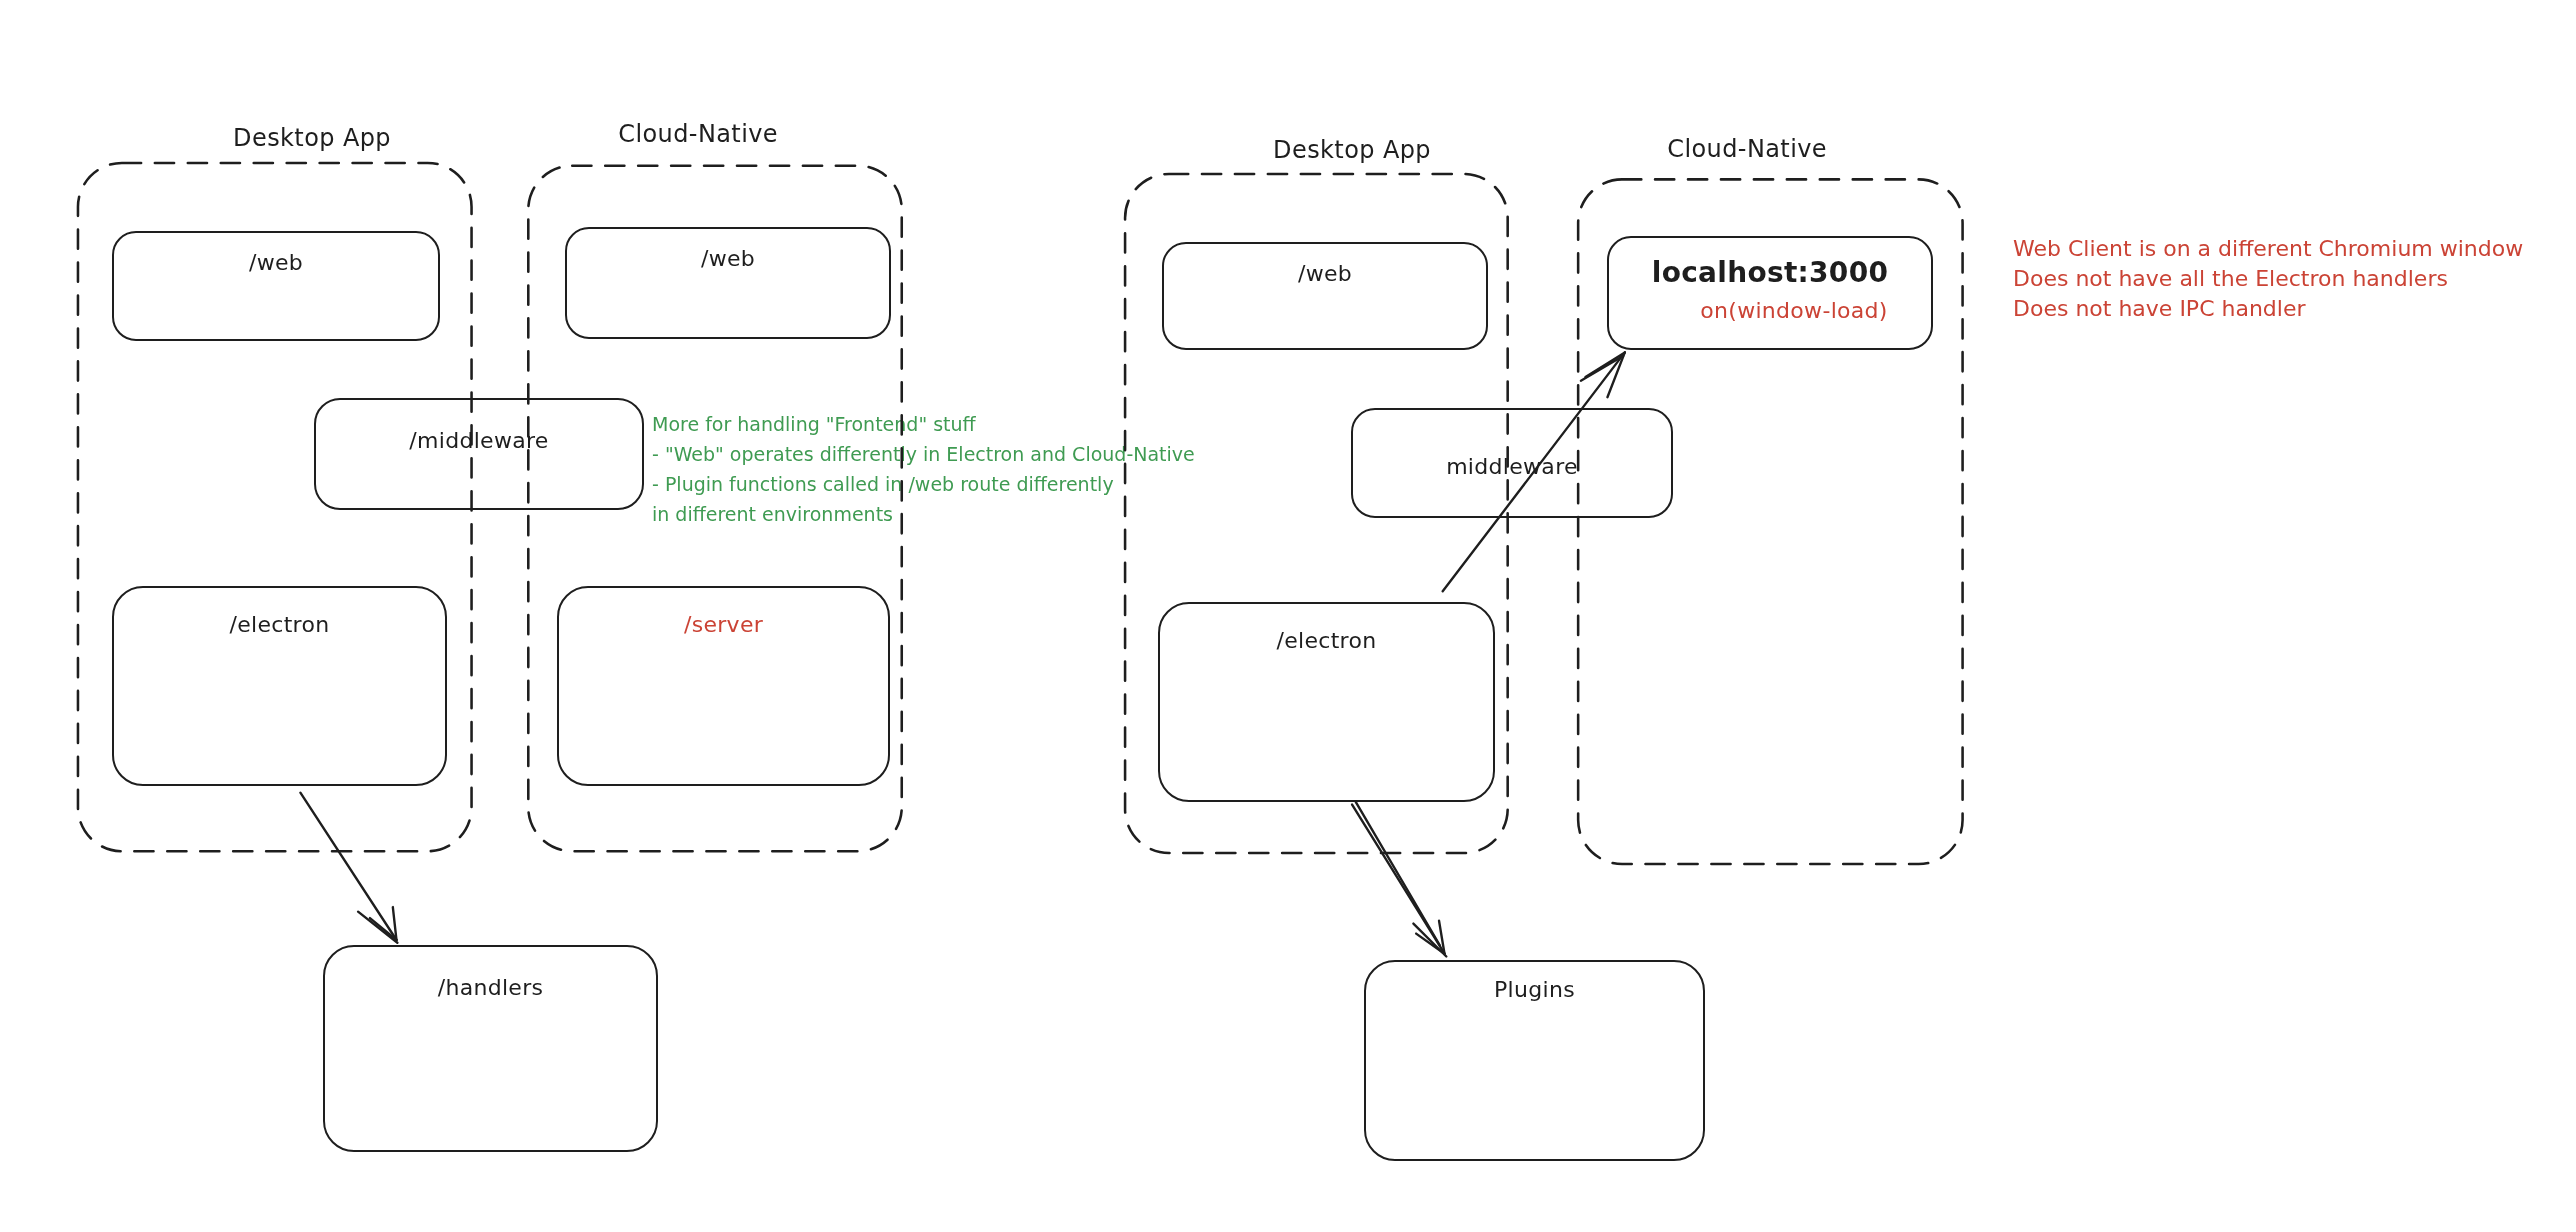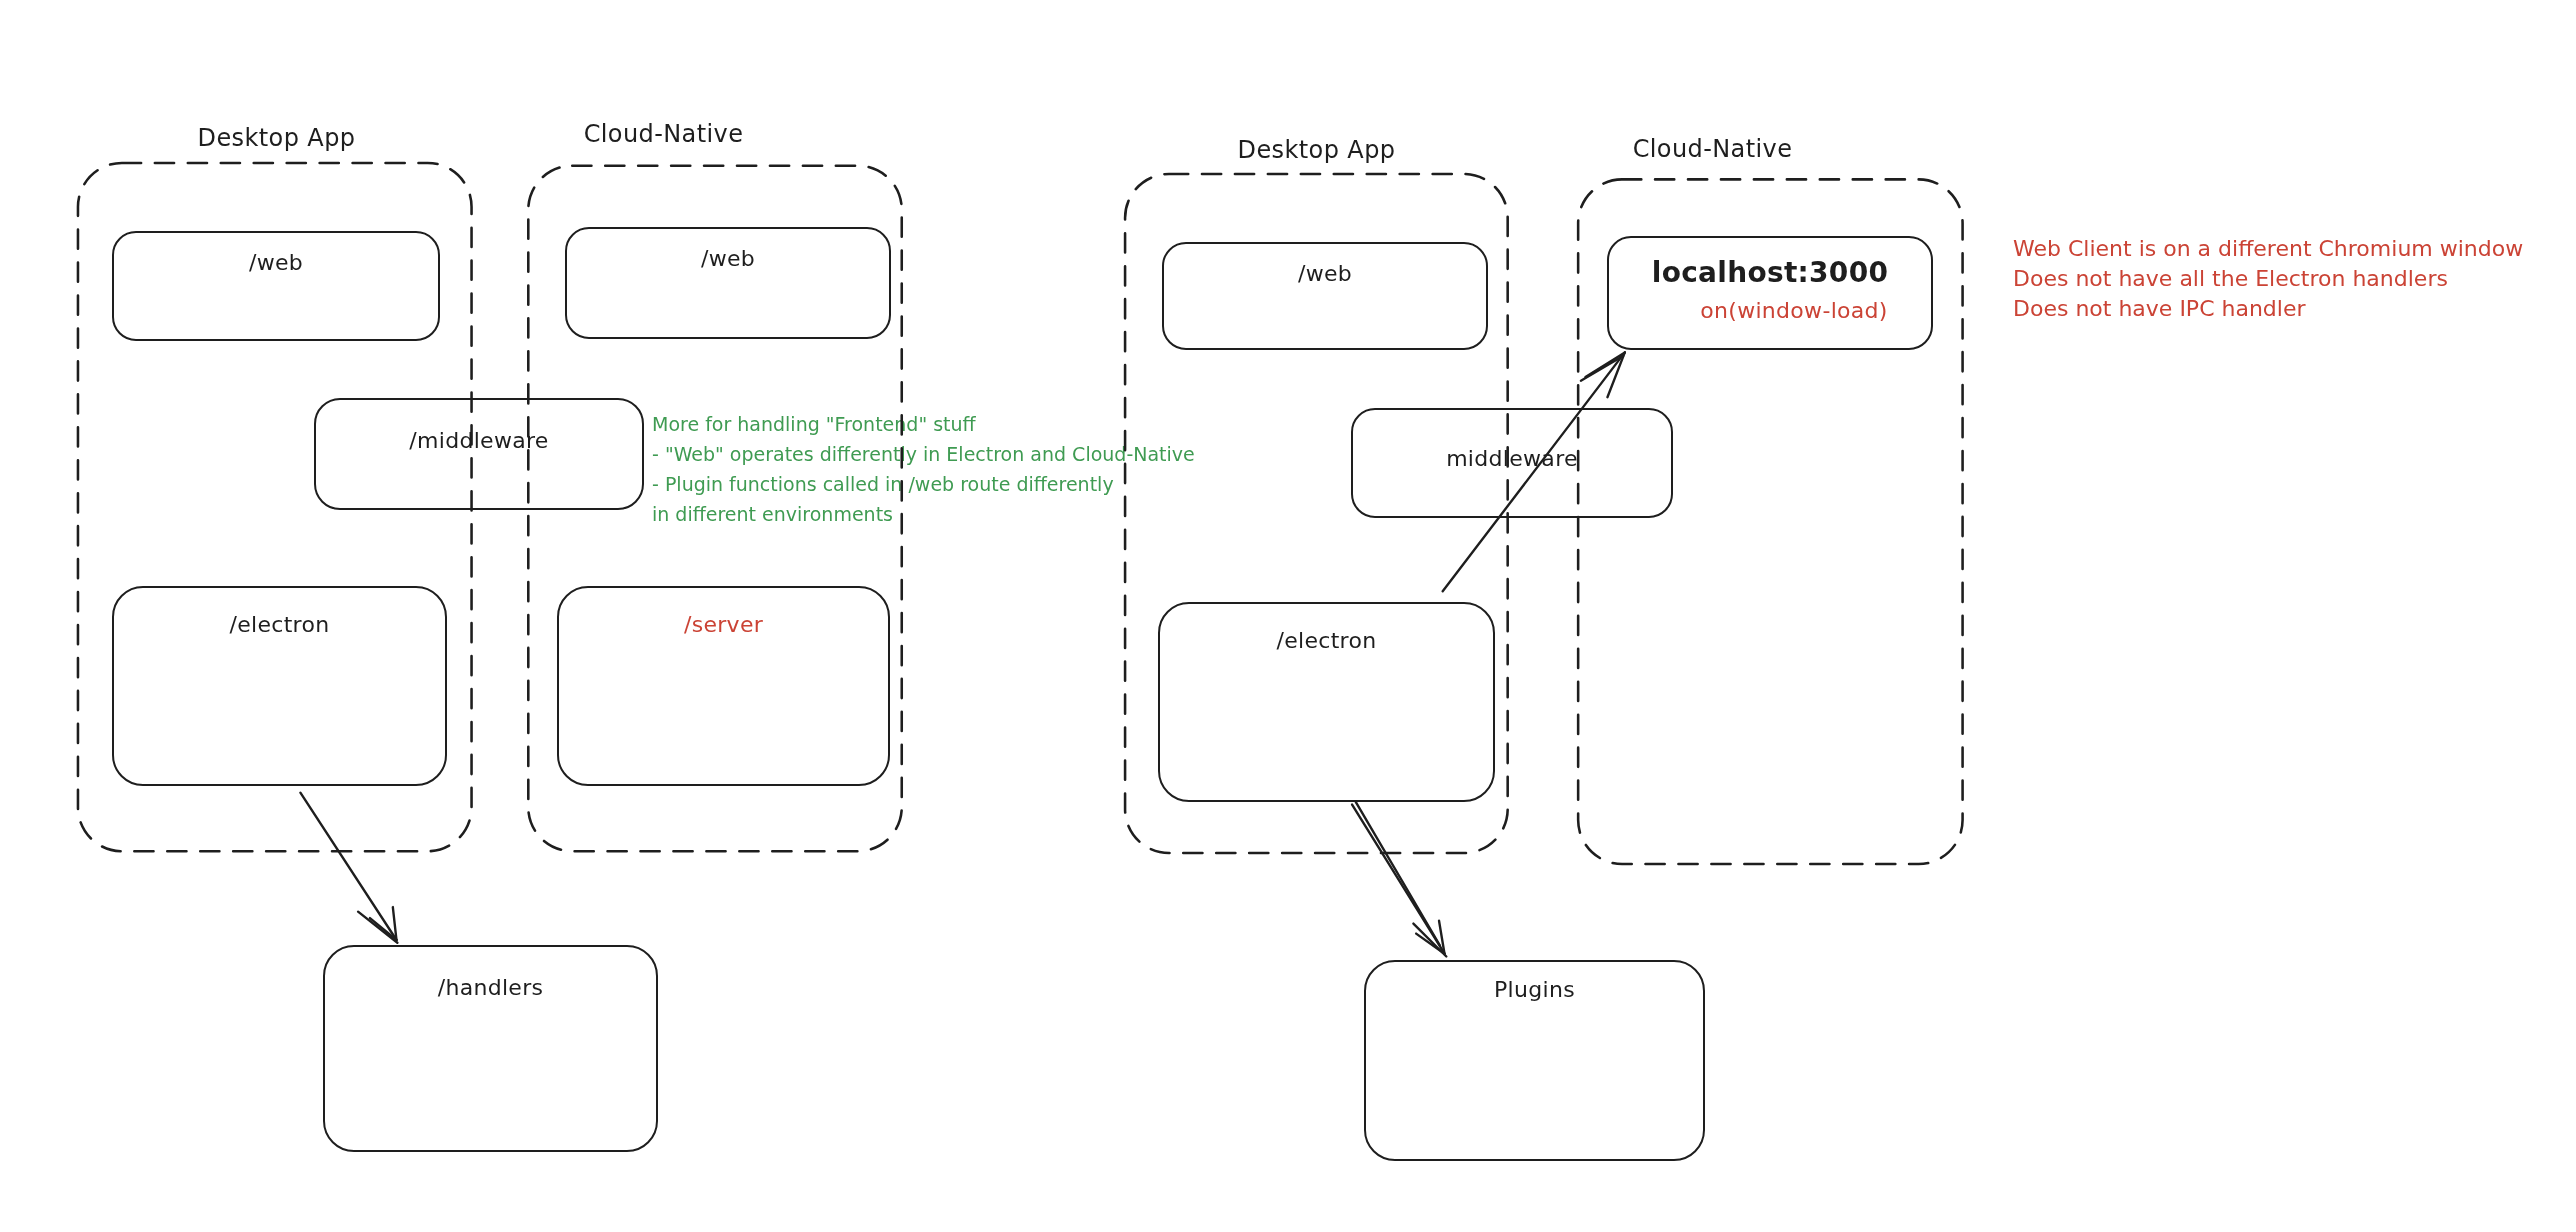--- a/index.html
+++ b/index.html
@@ -11,21 +11,21 @@
     position: relative;
     width: 2576px;
     height: 1232px;
     background: #ffffff;
     overflow: hidden;
     font-family: "DejaVu Sans", "Liberation Sans", sans-serif;
     color: #1e1e1e;
   }
   .ctitle {
     position: absolute;
-    text-align: center;
+    text-align: right;
     font-size: 24px;
     letter-spacing: 0.4px;
     color: #1e1e1e;
     z-index: 2;
     white-space: nowrap;
   }
   .node {
     position: absolute;
     border: 2.7px solid #1e1e1e;
     border-radius: 31px;
@@ -110,21 +110,21 @@
   <div class="node small-radius" style="left:1162px; top:242px; width:326px; height:108px;">
     <div class="node-label" style="padding-top:16.5px;">/web</div>
   </div>
 
   <div class="node small-radius" style="left:1607px; top:236px; width:326px; height:114px;">
     <div class="node-label" style="padding-top:18.3px; font-size:28px;font-weight:bold;">localhost:3000</div>
     <div class="node-label red" style="padding-top:9.2px; transform:translateX(24px);">on(window-load)</div>
   </div>
 
   <div class="node small-radius" style="left:1351px; top:408px; width:322px; height:110px;">
-    <div class="node-label" style="padding-top:36px;">middleware</div>
+    <div class="node-label" style="padding-top:36px;margin-top:8px;">middleware</div>
   </div>
 
   <div class="node" style="left:1158px; top:602px; width:337px; height:200px;">
     <div class="node-label" style="padding-top:24px;">/electron</div>
   </div>
 
   <div class="node" style="left:1364px; top:960px; width:341px; height:201px;">
     <div class="node-label" style="padding-top:15px;">Plugins</div>
   </div>
 

